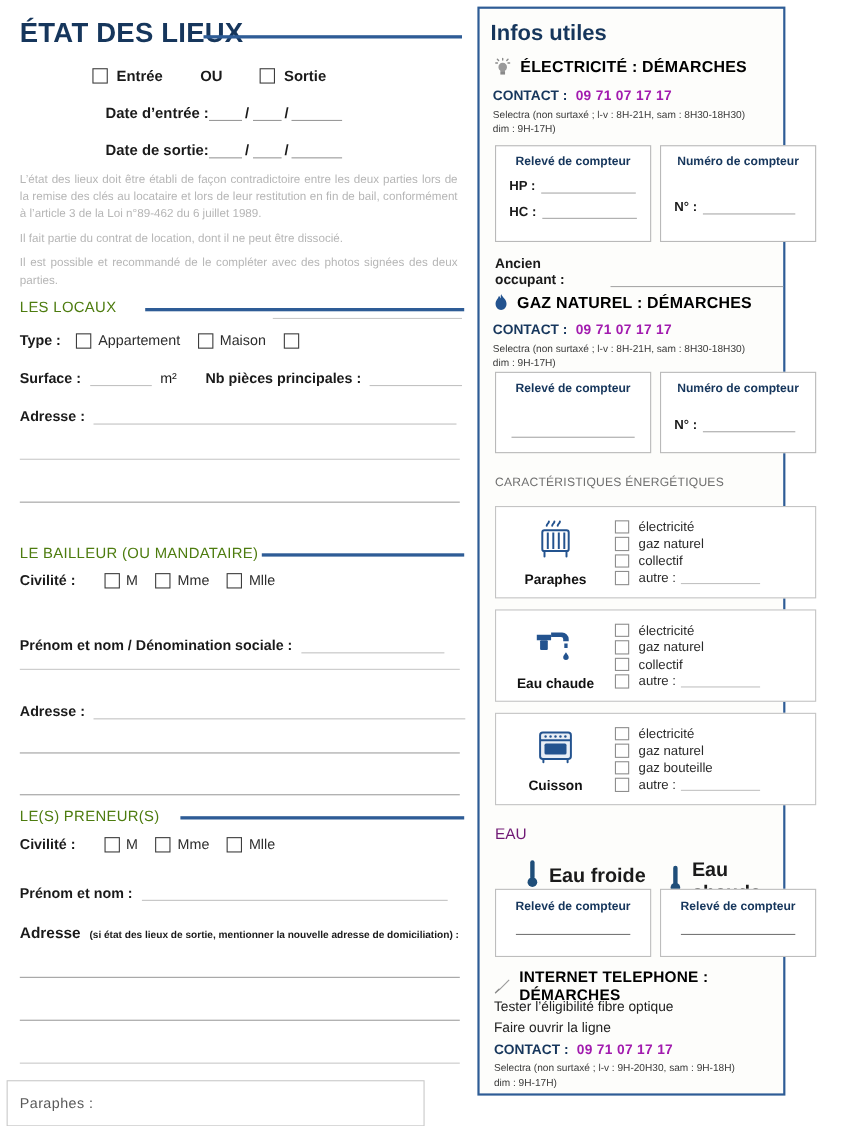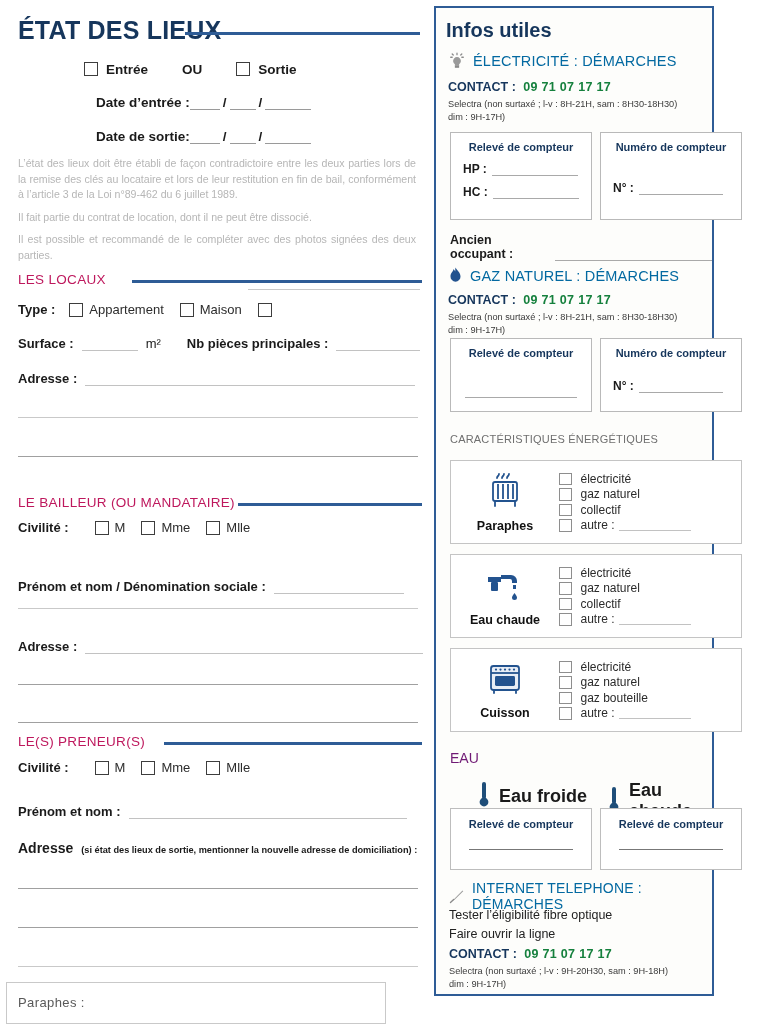--- a/index.html
+++ b/index.html
@@ -50,21 +50,21 @@
   .legal{
     position:absolute;left:18px;top:156px;width:398px;
     font-size:10.6px;line-height:15.5px;color:#b6b6b6;text-align:justify;
   }
   .legal p{margin:0 0 7px 0;}
 
   .sect{
     position:absolute;left:18px;width:404px;height:22px;
   }
   .sect .sect-t{
-    font-size:13.5px;color:#be185d;letter-spacing:.3px;float:left;
+    font-size:13.5px;color:#4d7c0f;letter-spacing:.3px;float:left;
     line-height:20px;
   }
   .sect .sect-rule{
     height:2.5px;background:#2E5C96;position:absolute;right:0;top:10px;
   }
 
   .fld{
     position:absolute;left:18px;font-size:13px;display:flex;align-items:flex-end;
   }
   .fld b{font-weight:bold;}
@@ -94,28 +94,28 @@
     border:2.5px solid #2E5C96;background:#fdfdfb;box-sizing:border-box;
   }
 
   .infos-title{
     position:absolute;left:10px;top:11px;font-size:20px;font-weight:bold;
     color:#16365C;
   }
 
   .util-head{
     position:absolute;display:flex;align-items:center;
-    font-size:14.5px;color:#0369a1;letter-spacing:.2px;
+    font-size:14.5px;color:#000000;letter-spacing:.2px;font-weight:bold;
   }
   .util-head .ico{margin-right:7px;display:flex;align-items:center;}
 
   .contact{
     position:absolute;font-size:12.5px;font-weight:bold;color:#16365C;
   }
-  .contact .num{color:#15803d;margin-left:4px;letter-spacing:.3px;}
+  .contact .num{color:#a21caf;margin-left:4px;letter-spacing:.3px;}
 
   .hours{
     position:absolute;font-size:9.2px;color:#3a3a3a;line-height:12.5px;
   }
 
   .mbox{
     position:absolute;border:1px solid #b9b9b9;background:#fff;box-sizing:border-box;
   }
   .mbox .mh{
     text-align:center;font-size:11px;font-weight:bold;color:#16365C;

